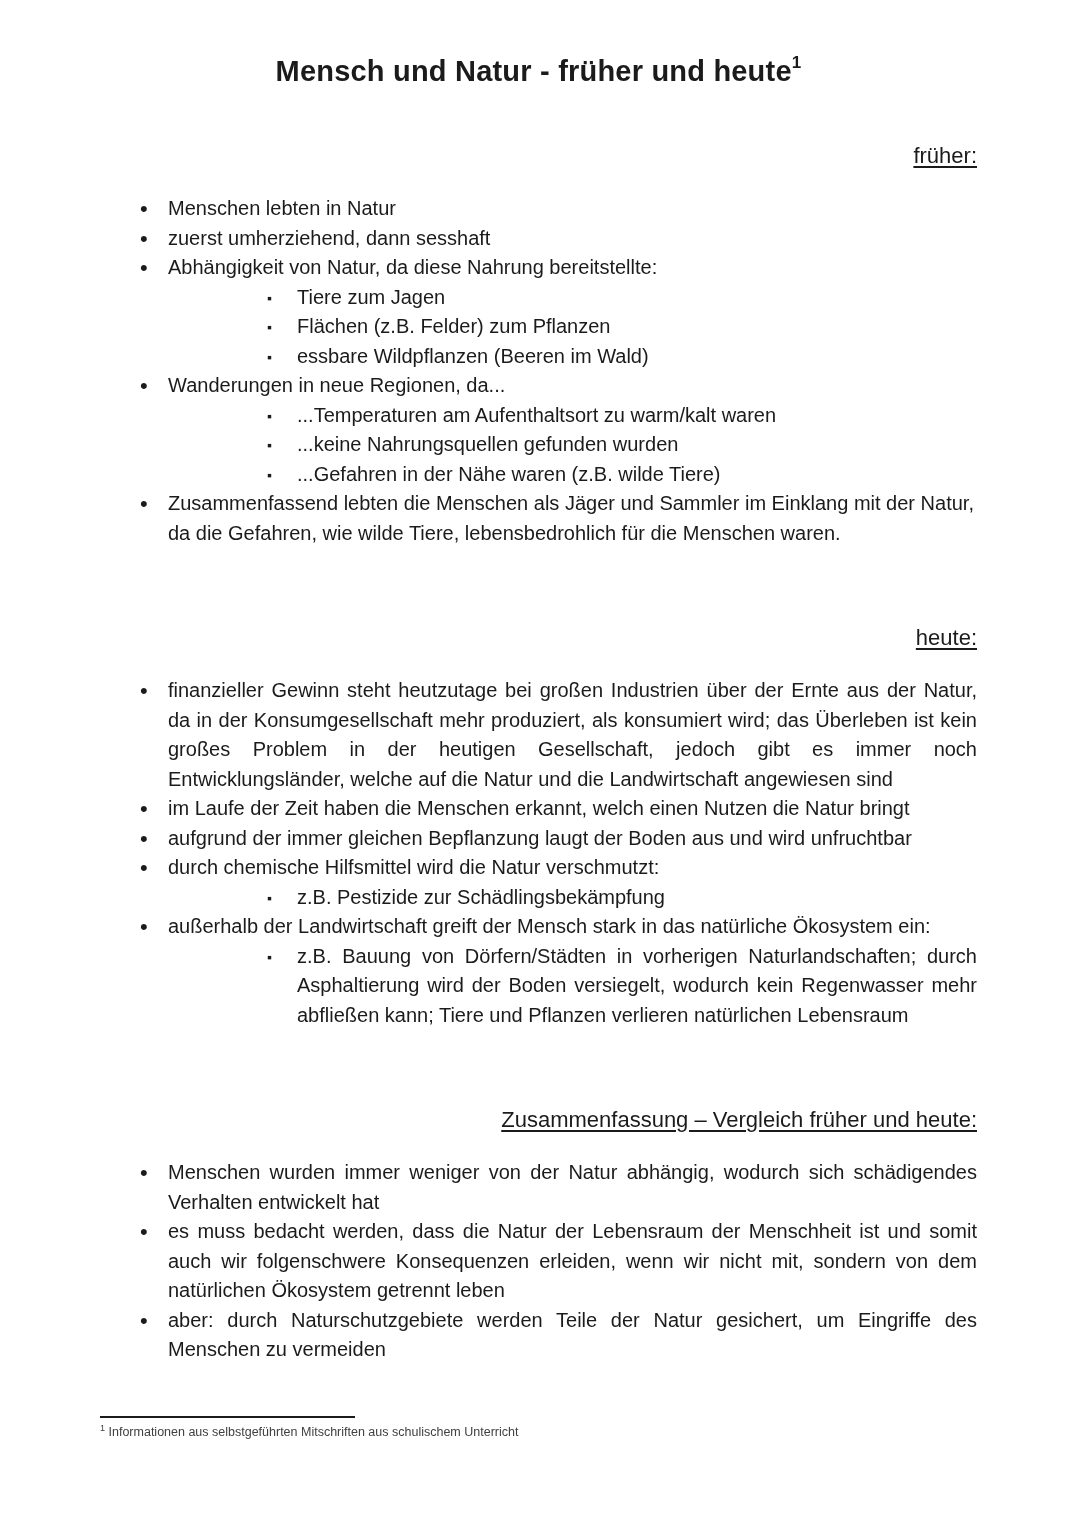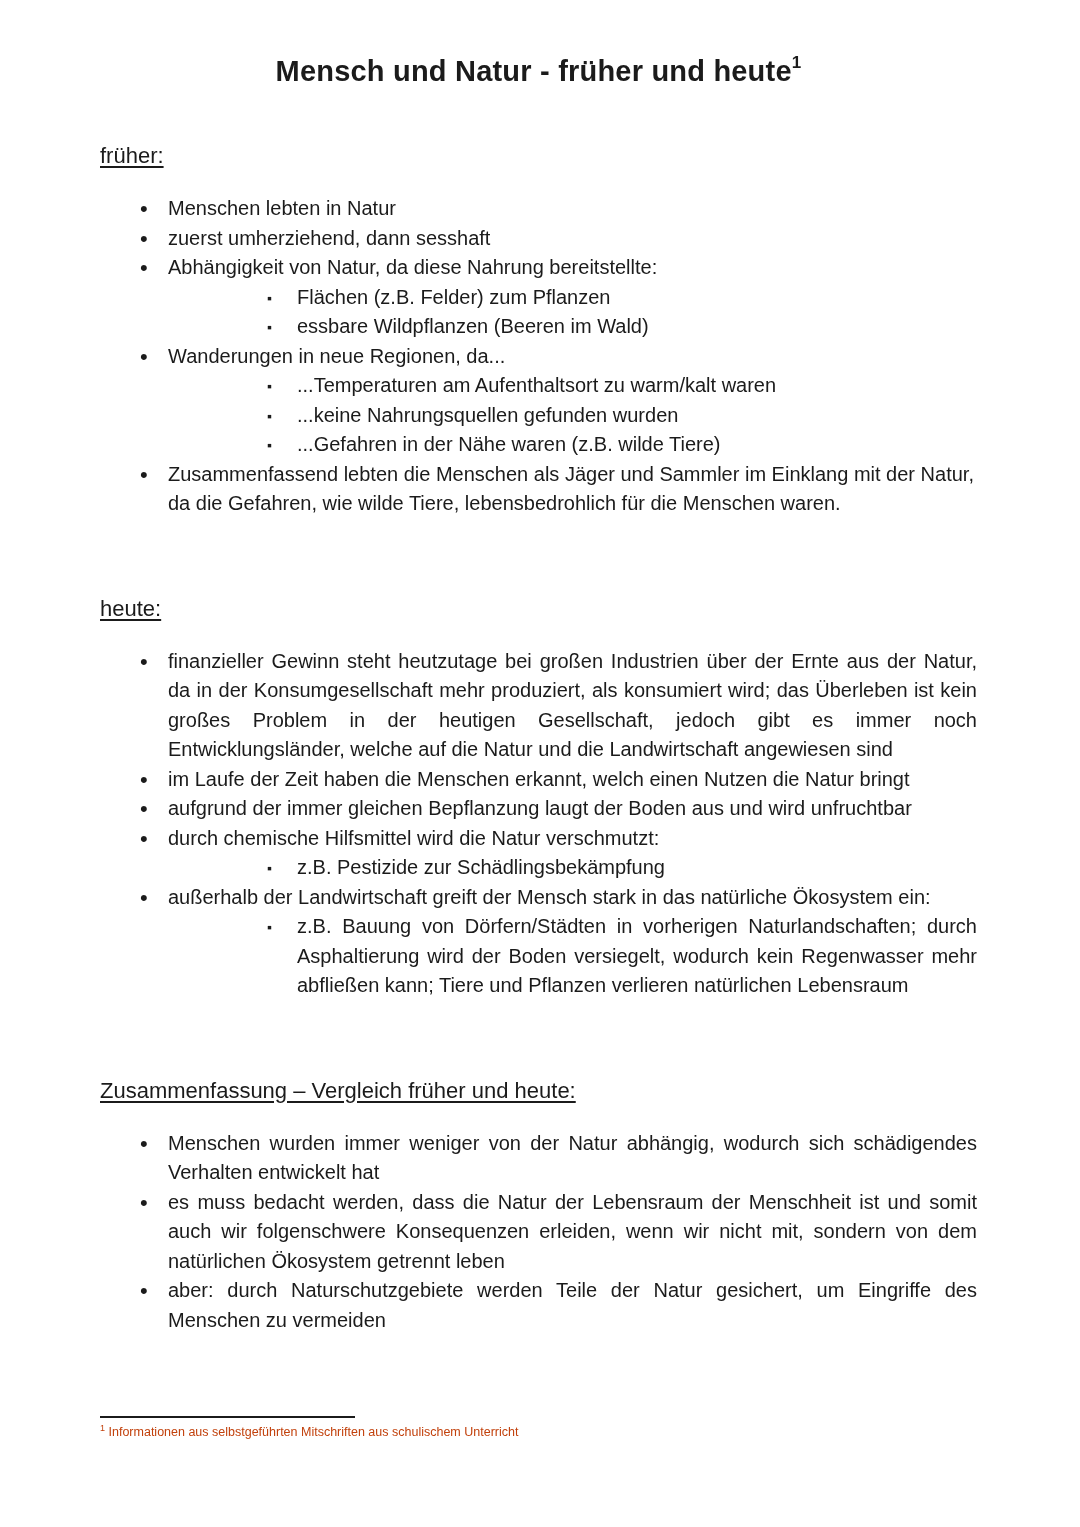--- a/index.html
+++ b/index.html
@@ -37,20 +37,21 @@
     position: relative;
     top: -2px;
   }
   .section-heading {
     margin: 52px 0 24px 0;
     font-size: 22px;
     line-height: 28px;
     font-weight: normal;
     text-decoration: underline;
     text-underline-offset: 3px;
+    text-align: right;
   }
   .section-heading.gap-large {
     margin-top: 76px;
   }
   ul.level1 {
     list-style: none;
     margin: 0;
     padding: 0;
   }
   li.l1 {
@@ -91,21 +92,21 @@
     width: 877px;
   }
   .footnote-rule {
     width: 255px;
     border-top: 2px solid #1b1b1b;
     margin: 0 0 6px 0;
   }
   .footnote-text {
     font-size: 12.5px;
     line-height: 16px;
-    color: #c2410c;
+    color: #404040;
   }
   .footnote-text sup {
     font-size: 9px;
     line-height: 0;
   }
 </style>
 </head>
 <body>
 
 <div class="page">
@@ -117,20 +118,23 @@
     <ul class="level1">
       <li class="l1">
         <span class="li-text">Menschen lebten in Natur</span>
       </li>
       <li class="l1">
         <span class="li-text">zuerst umherziehend, dann sesshaft</span>
       </li>
       <li class="l1">
         <span class="li-text">Abhängigkeit von Natur, da diese Nahrung bereitstellte:</span>
         <ul class="level2">
+          <li class="l2">
+            <span class="li-text">Tiere zum Jagen</span>
+          </li>
           <li class="l2">
             <span class="li-text">Flächen (z.B. Felder) zum Pflanzen</span>
           </li>
           <li class="l2">
             <span class="li-text">essbare Wildpflanzen (Beeren im Wald)</span>
           </li>
         </ul>
       </li>
       <li class="l1">
         <span class="li-text">Wanderungen in neue Regionen, da...</span>

